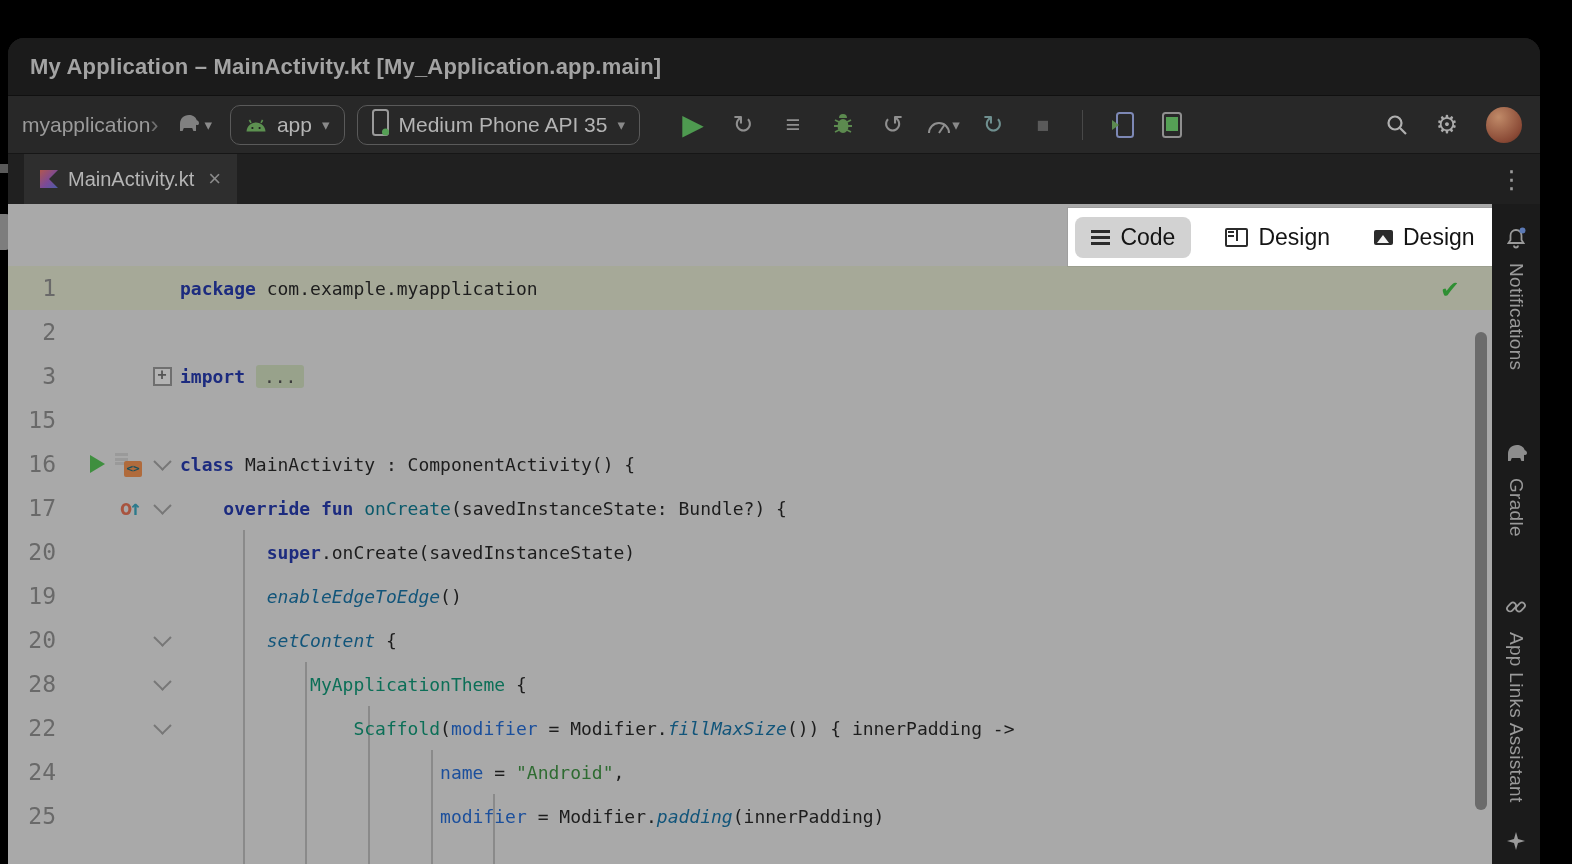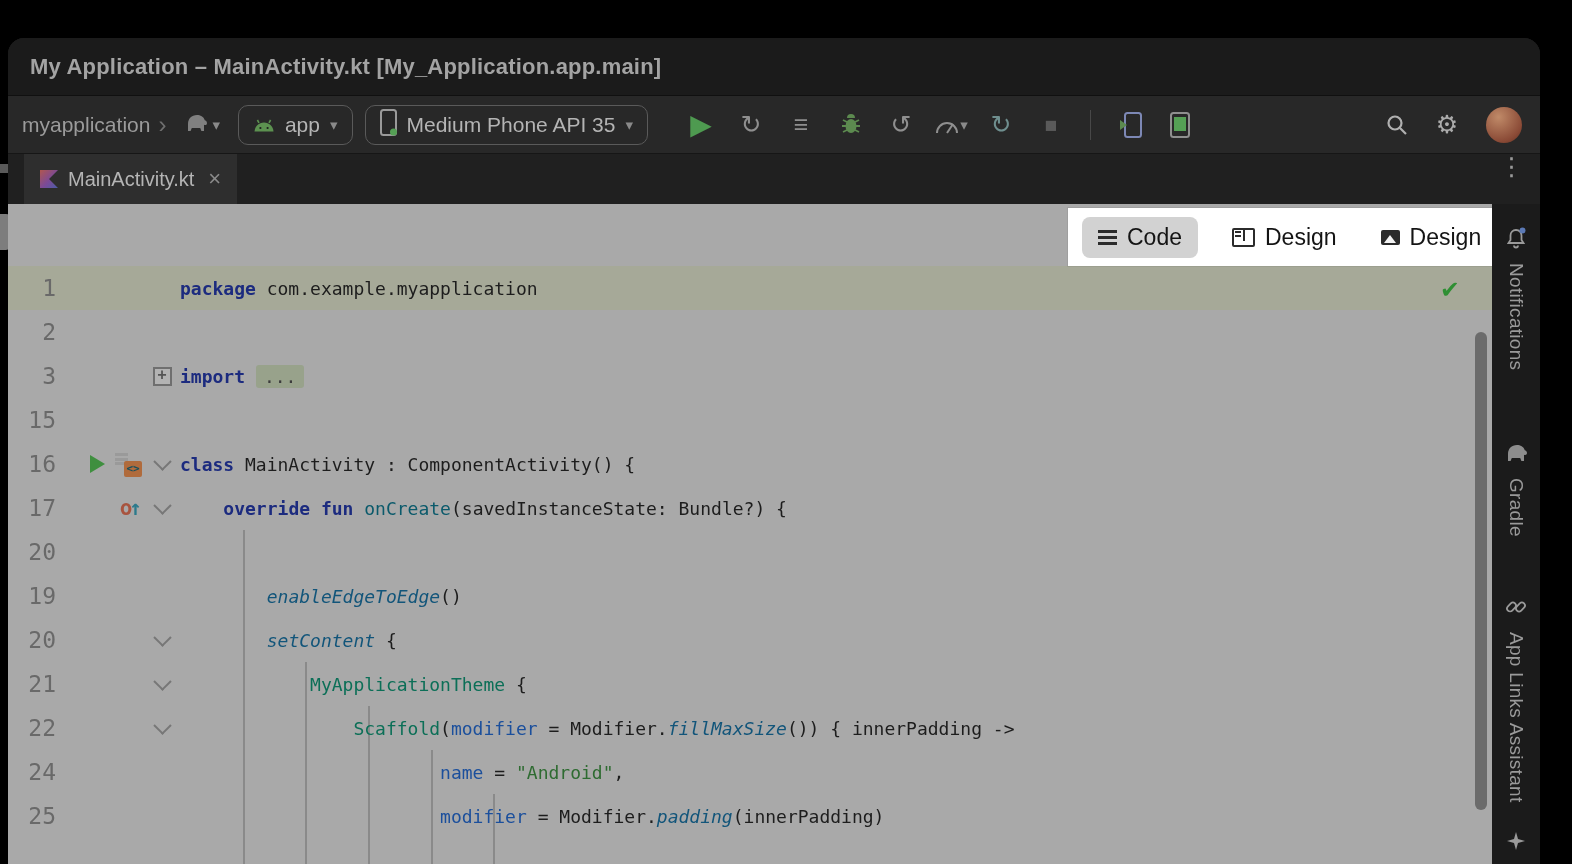--- a/index.html
+++ b/index.html
@@ -7,50 +7,50 @@
        font-family:"Liberation Sans",sans-serif;}
   .window{position:absolute;left:8px;top:38px;width:1532px;height:826px;background:#1f1f1f;
           border-radius:16px 16px 0 0;overflow:hidden;display:flex;flex-direction:column;}
   
   .titlebar{height:58px;background:var(--titlebar);display:flex;align-items:center;
             padding:17px 22px;flex:0 0 auto;border-bottom:1px solid #101010;box-sizing:border-box;}
   .titlebar .t{font-weight:bold;font-size:22px;color:var(--title_text);letter-spacing:.2px;}
   
   .toolbar{height:58px;background:var(--toolbar);display:flex;align-items:center;
            padding:0 12px 0 14px;gap:12px;flex:0 0 auto;border-bottom:1px solid #161616;box-sizing:border-box;}
-  .crumb{color:#9b9b9b;font-size:21px;display:flex;align-items:center;gap:8px;white-space:nowrap;text-align:right;}
+  .crumb{color:#9b9b9b;font-size:21px;display:flex;align-items:center;white-space:nowrap;text-align:right;}
   .crumb .chev{color:#6f6f6f;font-size:24px;line-height:1;}
   .iconbtn{display:flex;align-items:center;justify-content:center;gap:4px;height:40px;
            padding:0 6px;color:var(--icon_gray);}
   .dd{color:#8a8a8a;font-size:15px;line-height:1;}
   .pill{display:flex;align-items:center;gap:10px;height:40px;border:1px solid var(--pill_border);
         border-radius:10px;padding:0 14px;color:var(--pill_text);font-size:21px;white-space:nowrap;box-sizing:border-box;}
   .tbi{min-width:38px;height:38px;display:flex;align-items:center;justify-content:center;
        color:var(--icon_gray);font-size:25px;line-height:1;}
   .play{color:var(--play_green);font-size:28px;margin-left:22px;}
   .stopg{color:#5a5a5a;font-size:21px;}
   .sep{width:1px;height:30px;background:#484848;margin:0 8px;}
   .spacer{flex:1;}
   .avatar{width:36px;height:36px;border-radius:50%;margin:0 6px 0 8px;flex:0 0 auto;
           background:radial-gradient(circle at 35% 28%,#c08a68,#8a4a36 70%,#5e3020);}
   
-  .tabbar{height:50px;background:var(--tabbar);display:flex;flex:0 0 auto;position:relative;}
+  .tabbar{height:50px;background:var(--tabbar);display:flex;align-items:center;flex:0 0 auto;position:relative;}
   .tab{margin-left:16px;height:50px;display:flex;align-items:center;gap:10px;padding:0 16px;
        background:var(--tab_active);color:var(--tab_text);font-size:20px;box-sizing:border-box;}
   .kicon{width:18px;height:18px;flex:0 0 auto;
          background:linear-gradient(135deg,#b0564f,#7c4a96 55%,#4b5da8);
          clip-path:polygon(0 0,100% 0,50% 50%,100% 100%,0 100%);}
   .tclose{color:#8a8a8a;font-size:22px;margin-left:4px;line-height:1;}
   .kebab{position:absolute;right:16px;color:#9a9a9a;font-size:25px;line-height:1;}
   
   .bodyrow{flex:1;display:flex;min-height:0;}
   .editor{flex:1;position:relative;background:var(--editor_bg);overflow:hidden;}
   
   .spotlight{position:absolute;top:4px;right:0;width:424px;height:58px;background:var(--spotlight_bg);
-             display:flex;align-items:center;justify-content:flex-start;gap:24px;padding:0 14px;
+             display:flex;align-items:center;justify-content:center;gap:24px;padding:0 14px;
              box-sizing:border-box;z-index:5;box-shadow:0 0 0 1px rgba(0,0,0,.06);}
   .vm{display:flex;align-items:center;gap:10px;font-size:23px;color:var(--vm_text);
       padding:7px 10px;border-radius:8px;white-space:nowrap;}
   .vm.sel{background:var(--vm_sel_bg);padding:7px 16px;}
   .vmi{display:inline-block;position:relative;}
   .vmi-code-icon{width:19px;height:15px;
       background:repeating-linear-gradient(to bottom,#2b2b2b 0 2.5px,transparent 2.5px 6px);}
   .vmi-split-icon{width:19px;height:15px;border:2px solid #2b2b2b;border-radius:2px;}
   .vmi-split-icon::before{content:"";position:absolute;left:1px;top:1px;width:6px;height:9px;
       background:repeating-linear-gradient(to bottom,#2b2b2b 0 2px,transparent 2px 4.5px);}
@@ -284,37 +284,38 @@
             </span>
             <span class="lfold">
               <span class="fold-chev"></span>
             </span>
             <span class="lcode"><span class="tk-p">    </span><span class="tk-k">override fun</span><span class="tk-p"> </span><span class="tk-f">onCreate</span><span class="tk-p">(savedInstanceState: Bundle?) {</span></span>
           </div>
           <div class="crow">
             <span class="lnum">20</span>
             <span class="licons"></span>
             <span class="lfold"></span>
+            <span class="lcode"><span class="tk-p">        </span><span class="tk-k">super</span><span class="tk-p">.onCreate(savedInstanceState)</span></span>
           </div>
           <div class="crow">
             <span class="lnum">19</span>
             <span class="licons"></span>
             <span class="lfold"></span>
             <span class="lcode"><span class="tk-p">        </span><span class="tk-i">enableEdgeToEdge</span><span class="tk-p">()</span></span>
           </div>
           <div class="crow">
             <span class="lnum">20</span>
             <span class="licons"></span>
             <span class="lfold">
               <span class="fold-chev"></span>
             </span>
             <span class="lcode"><span class="tk-p">        </span><span class="tk-i">setContent</span><span class="tk-p"> {</span></span>
           </div>
           <div class="crow">
-            <span class="lnum">21</span>
+            <span class="lnum">28</span>
             <span class="licons"></span>
             <span class="lfold">
               <span class="fold-chev"></span>
             </span>
             <span class="lcode"><span class="tk-p">            </span><span class="tk-c">MyApplicationTheme</span><span class="tk-p"> {</span></span>
           </div>
           <div class="crow">
             <span class="lnum">22</span>
             <span class="licons"></span>
             <span class="lfold">

